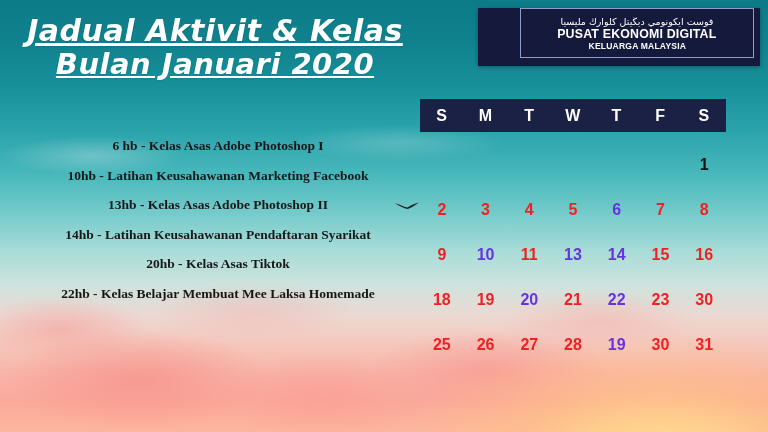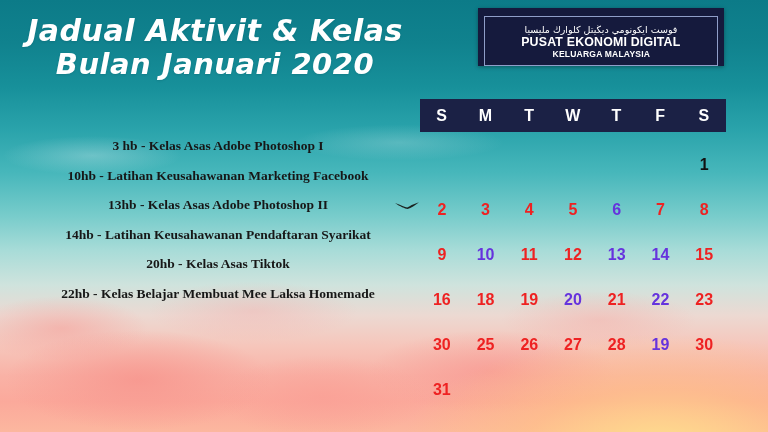--- a/index.html
+++ b/index.html
@@ -42,30 +42,31 @@
 
   
   .title-block{
     position:absolute;left:0;top:14px;width:430px;text-align:center;
     color:#ffffff;
     font-family:"DejaVu Sans", sans-serif;
     font-weight:700;font-style:italic;
     line-height:1.12;
     letter-spacing:0.5px;
     text-shadow:0 1px 2px rgba(0,60,70,0.18);
+    text-decoration:underline;
   }
   .title-line{display:block;font-size:30px;}
   .title-line.l2{font-size:29px;}
 
   
   .logo{
     position:absolute;left:478px;top:8px;width:246px;height:58px;
     background:#151a3d;
     box-shadow:0 1px 4px rgba(0,0,0,0.35);
-    display:flex;align-items:flex-end;justify-content:center;
+    display:flex;align-items:flex-start;justify-content:center;padding-left:36px;
   }
   .logo-inner{
     width:232px;height:46px;border:1px solid #8f9ec9;
     display:flex;flex-direction:column;align-items:center;justify-content:center;
     padding:1px 0;
   }
   .logo-jawi{
     color:#ffffff;font-size:9.5px;line-height:11px;
     font-family:"DejaVu Sans", sans-serif;
     direction:rtl;unicode-bidi:bidi-override;
@@ -141,21 +142,21 @@
 
   <div class="logo">
     <div class="logo-inner">
       <div class="logo-jawi">فوست ايكونومي ديڬيتل كلوارڬ مليسيا</div>
       <div class="logo-main">PUSAT EKONOMI DIGITAL</div>
       <div class="logo-sub">KELUARGA MALAYSIA</div>
     </div>
   </div>
 
   <div class="activities">
-      <div class="activity">3 hb - Kelas Asas Adobe Photoshop I</div>
+      <div class="activity">6 hb - Kelas Asas Adobe Photoshop I</div>
       <div class="activity two-line">10hb - Latihan Keusahawanan Marketing Facebook</div>
       <div class="activity">13hb - Kelas Asas Adobe Photoshop II<svg class="bird" viewBox="0 0 26 12">
           <path d="M1 2 C7 4.2 11 6 13.2 6.6 C15.6 5.2 19 3 25 1.2 C21 4.6 17 7 13.6 8 C11 7.6 6 5.6 1 2 Z" fill="#1b2320"></path>
         </svg></div>
       <div class="activity two-line">14hb - Latihan Keusahawanan Pendaftaran Syarikat</div>
       <div class="activity">20hb - Kelas Asas Tiktok</div>
       <div class="activity two-line">22hb - Kelas Belajar Membuat Mee Laksa Homemade</div>
     </div>
 
   <div class="cal">
@@ -179,21 +180,20 @@
         <div class="cal-cell" style="color: rgb(238, 34, 34);">2</div>
         <div class="cal-cell" style="color: rgb(238, 34, 34);">3</div>
         <div class="cal-cell" style="color: rgb(238, 34, 34);">4</div>
         <div class="cal-cell" style="color: rgb(238, 34, 34);">5</div>
         <div class="cal-cell" style="color: rgb(102, 51, 221);">6</div>
         <div class="cal-cell" style="color: rgb(238, 34, 34);">7</div>
         <div class="cal-cell" style="color: rgb(238, 34, 34);">8</div>
         <div class="cal-cell" style="color: rgb(238, 34, 34);">9</div>
         <div class="cal-cell" style="color: rgb(102, 51, 221);">10</div>
         <div class="cal-cell" style="color: rgb(238, 34, 34);">11</div>
-        <div class="cal-cell" style="color: rgb(238, 34, 34);">12</div>
         <div class="cal-cell" style="color: rgb(102, 51, 221);">13</div>
         <div class="cal-cell" style="color: rgb(102, 51, 221);">14</div>
         <div class="cal-cell" style="color: rgb(238, 34, 34);">15</div>
         <div class="cal-cell" style="color: rgb(238, 34, 34);">16</div>
         <div class="cal-cell" style="color: rgb(238, 34, 34);">18</div>
         <div class="cal-cell" style="color: rgb(238, 34, 34);">19</div>
         <div class="cal-cell" style="color: rgb(102, 51, 221);">20</div>
         <div class="cal-cell" style="color: rgb(238, 34, 34);">21</div>
         <div class="cal-cell" style="color: rgb(102, 51, 221);">22</div>
         <div class="cal-cell" style="color: rgb(238, 34, 34);">23</div>

